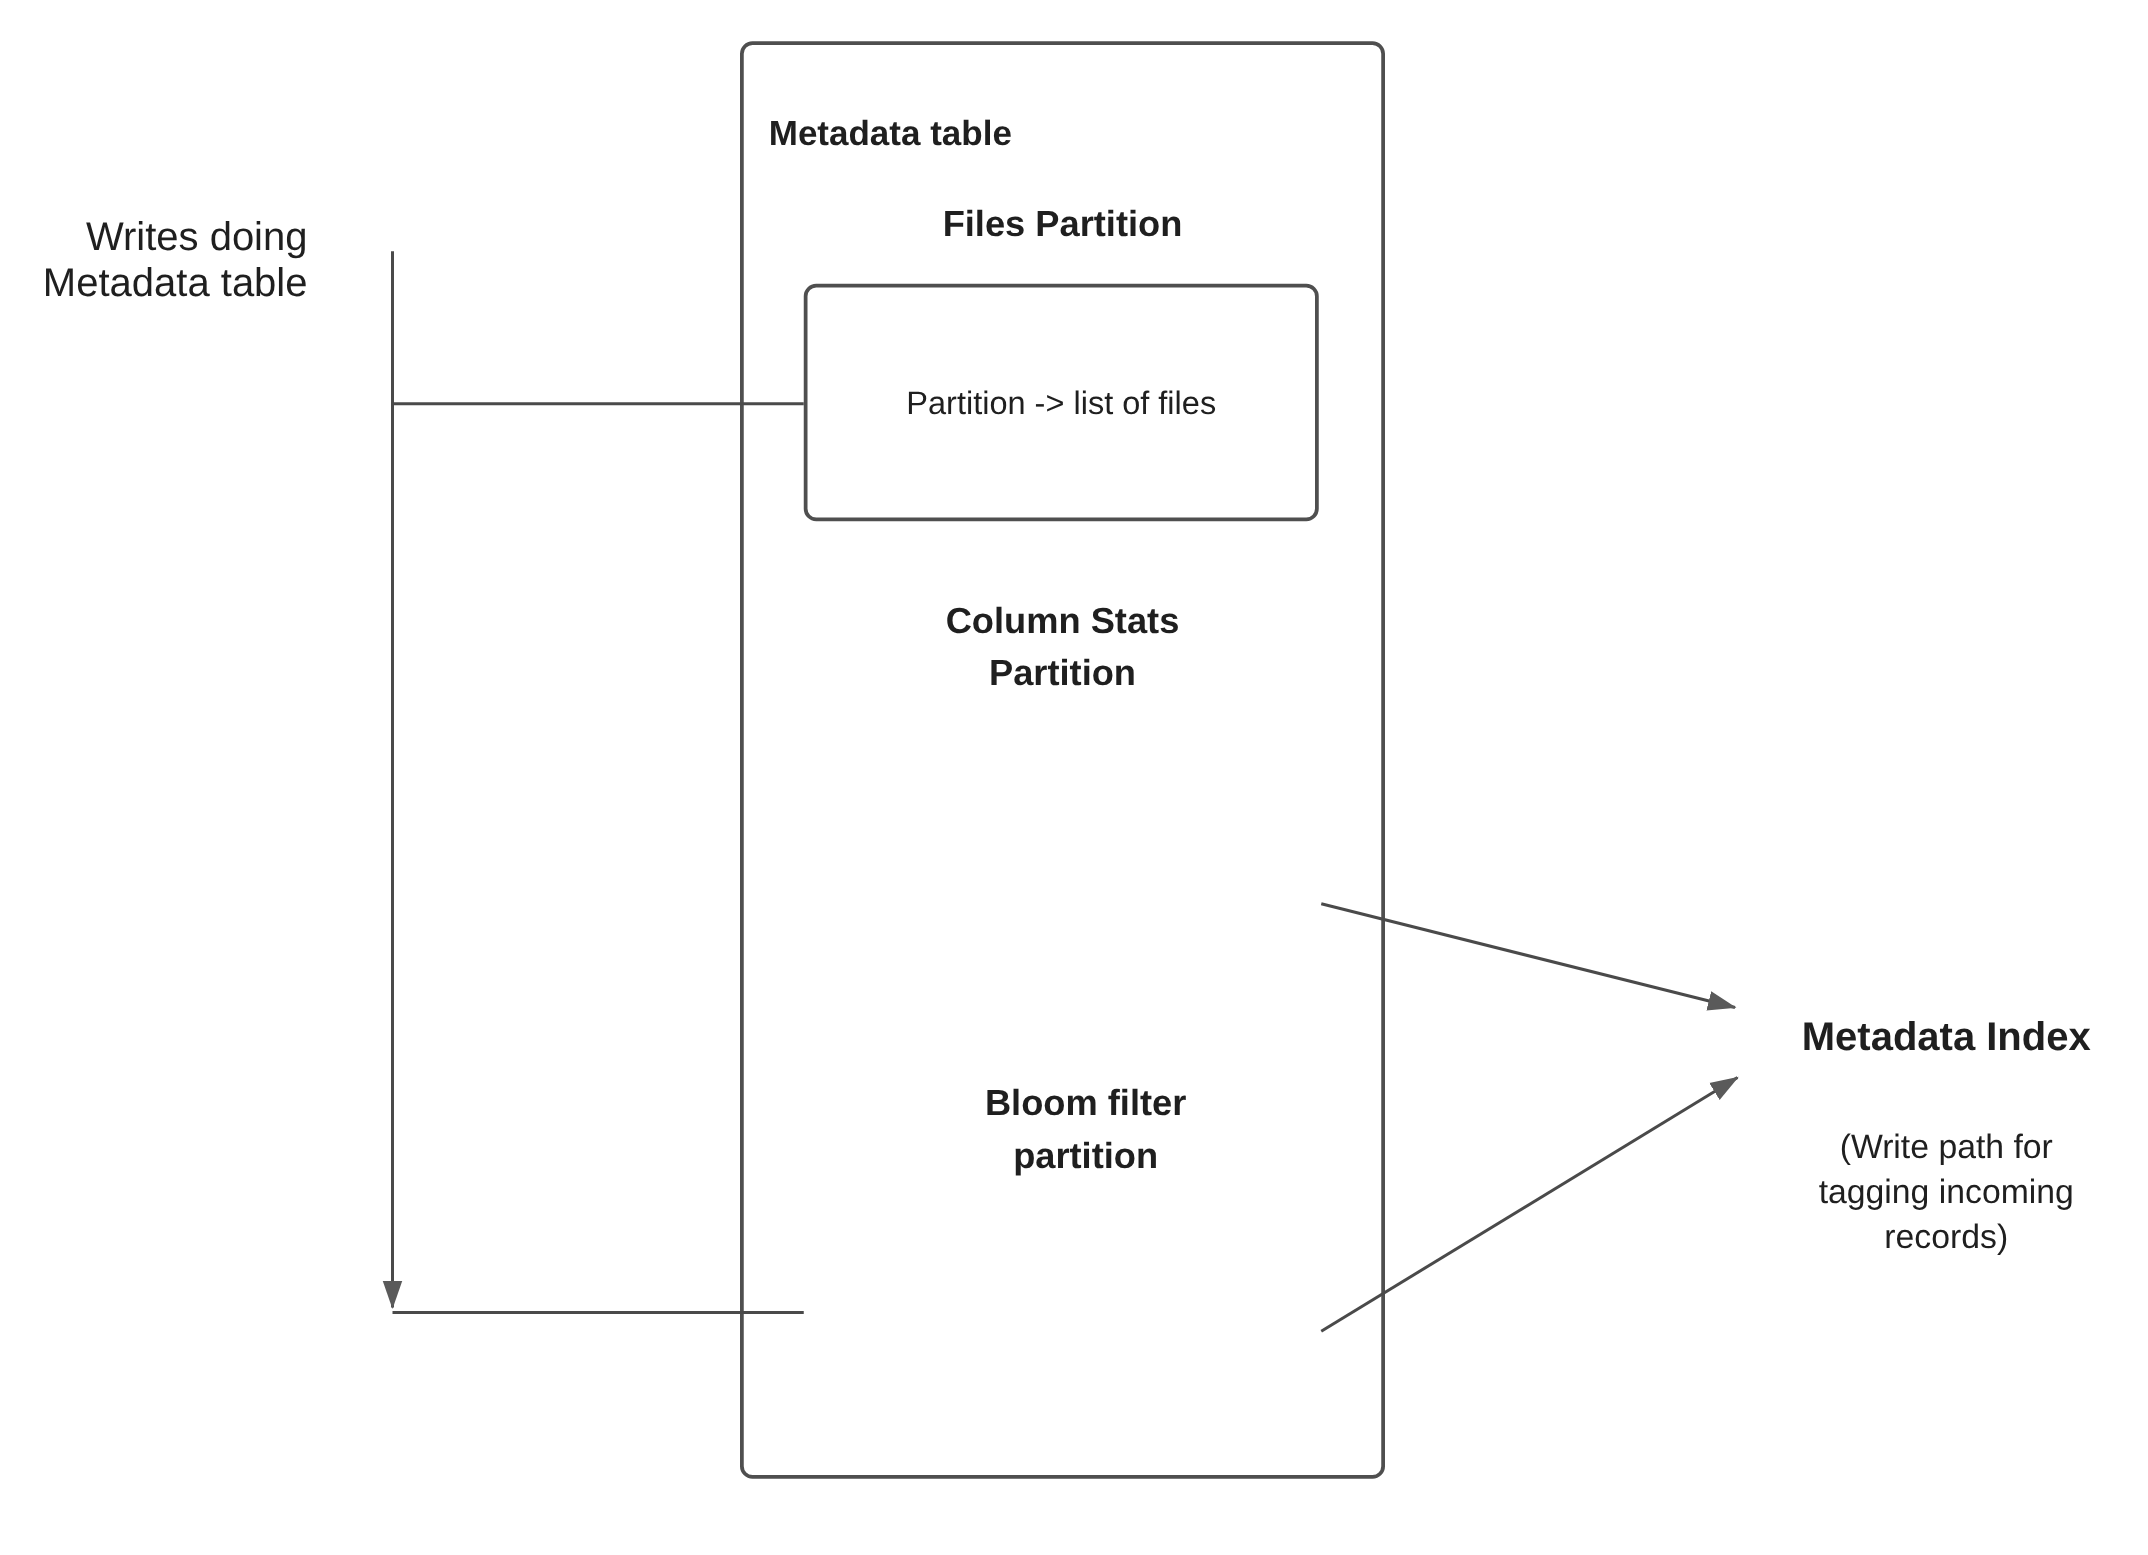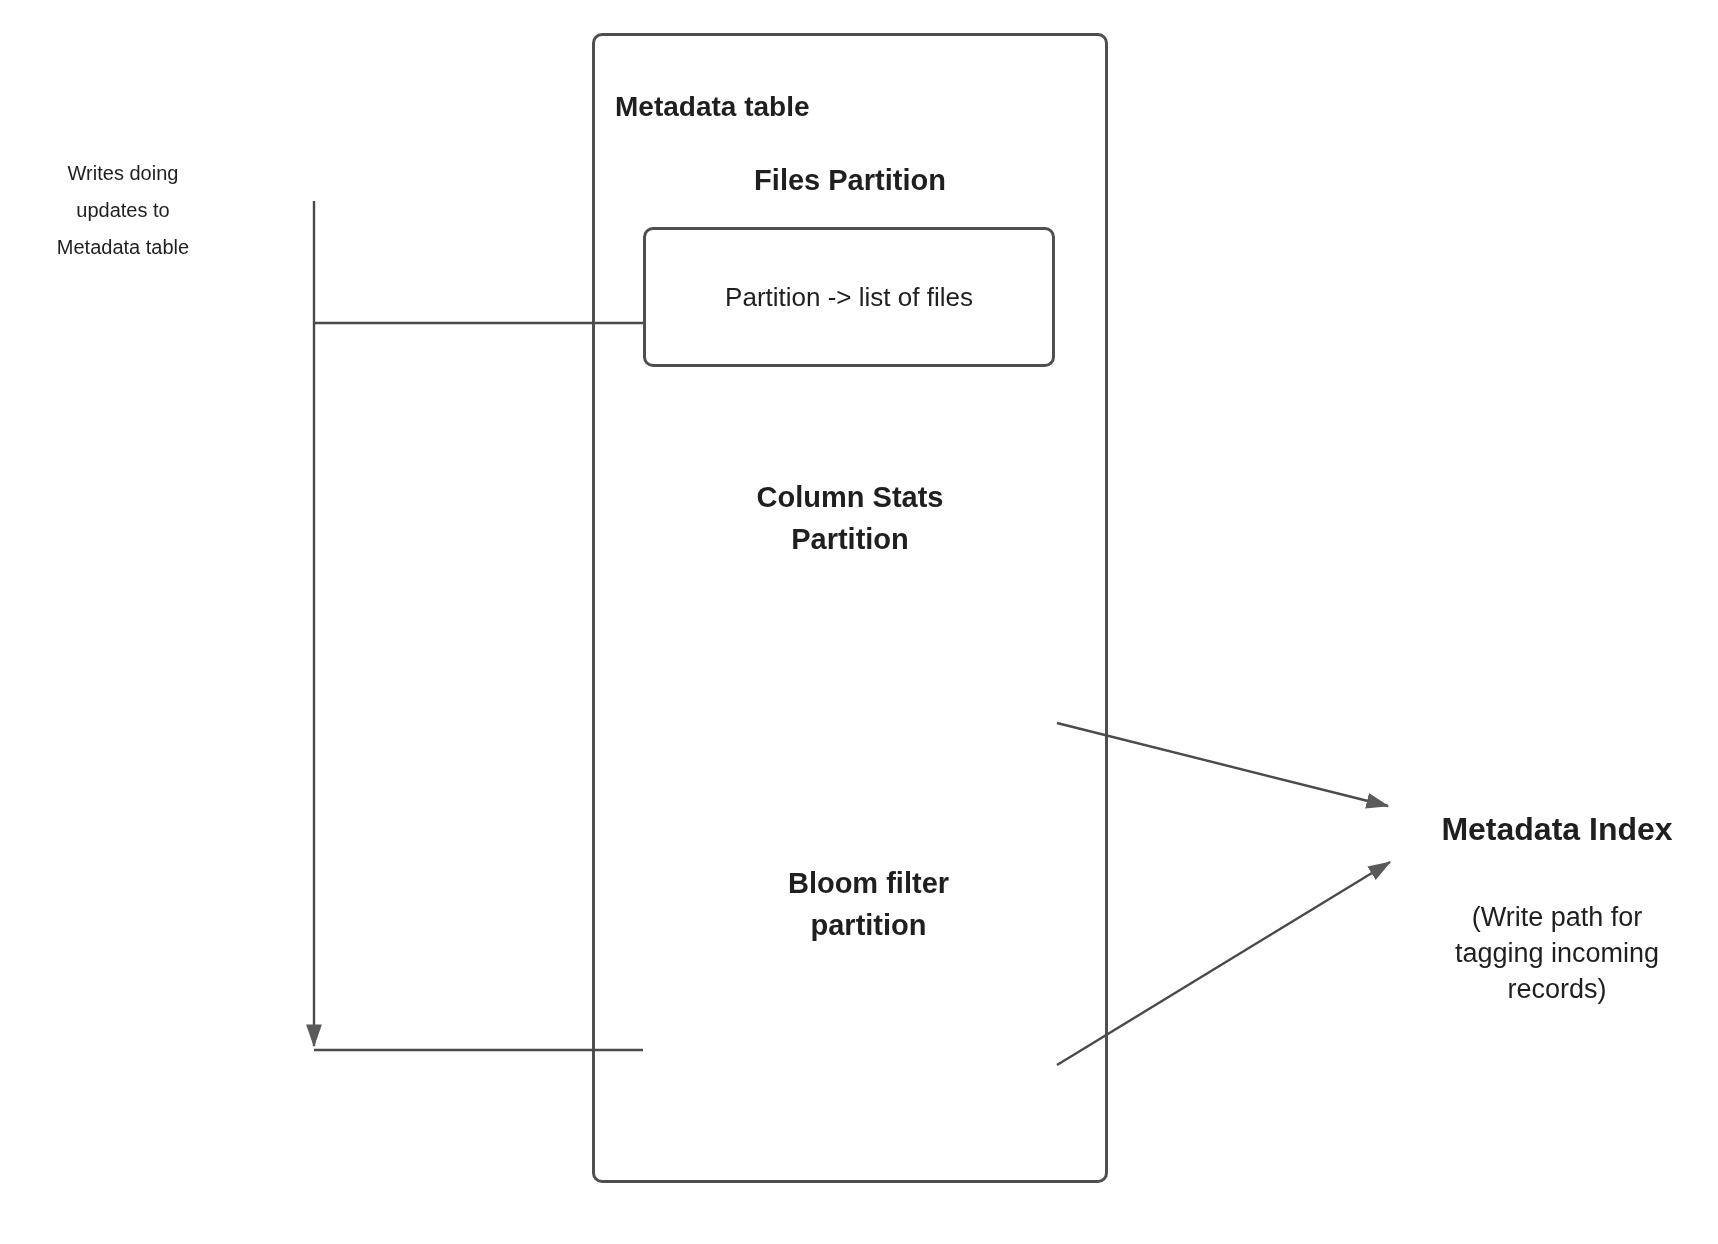--- a/index.html
+++ b/index.html
@@ -14,24 +14,24 @@
     background: #ffffff;
     font-family: "Liberation Sans", sans-serif;
     color: #1f1f1f;
     overflow: hidden;
   }
   .canvas * { box-sizing: border-box; }
 
   .left-note {
     position: absolute;
     left: 0px;
-    top: 155px;
+    top: 171px;
     width: 246px;
-    text-align: center;
-    font-size: 20px;
+    text-align: right;
+    font-size: 32px;
     line-height: 37px;
     z-index: 2;
   }
 
   .container-box {
     position: absolute;
     left: 592px;
     top: 33px;
     width: 516px;
     height: 1150px;
@@ -61,21 +61,21 @@
     z-index: 2;
   }
   .files-heading    { top: 159px; }
   .colstats-heading { top: 476px; }
   .bloom-heading    { top: 862px; padding-left: 37px; }
 
   .part-box {
     position: absolute;
     left: 643px;
     width: 412px;
-    height: 140px;
+    height: 190px;
     border: 3px solid #4f4f4f;
     border-radius: 10px;
     background: #ffffff;
     display: flex;
     flex-direction: column;
     justify-content: center;
     align-items: center;
     text-align: center;
     font-size: 26px;
     line-height: 37px;
@@ -123,21 +123,20 @@
     stroke-width: 2.4;
   }
 </style>
 </head>
 <body>
 
 <div class="canvas">
 
   <div class="left-note">
     <div>Writes doing</div>
-    <div>updates to</div>
     <div>Metadata table</div>
   </div>
 
   <div class="container-box"></div>
   <div class="container-title">Metadata table</div>
 
   <div class="part-heading files-heading">
     <div>Files Partition</div>
   </div>
   <div class="part-box files-box">

